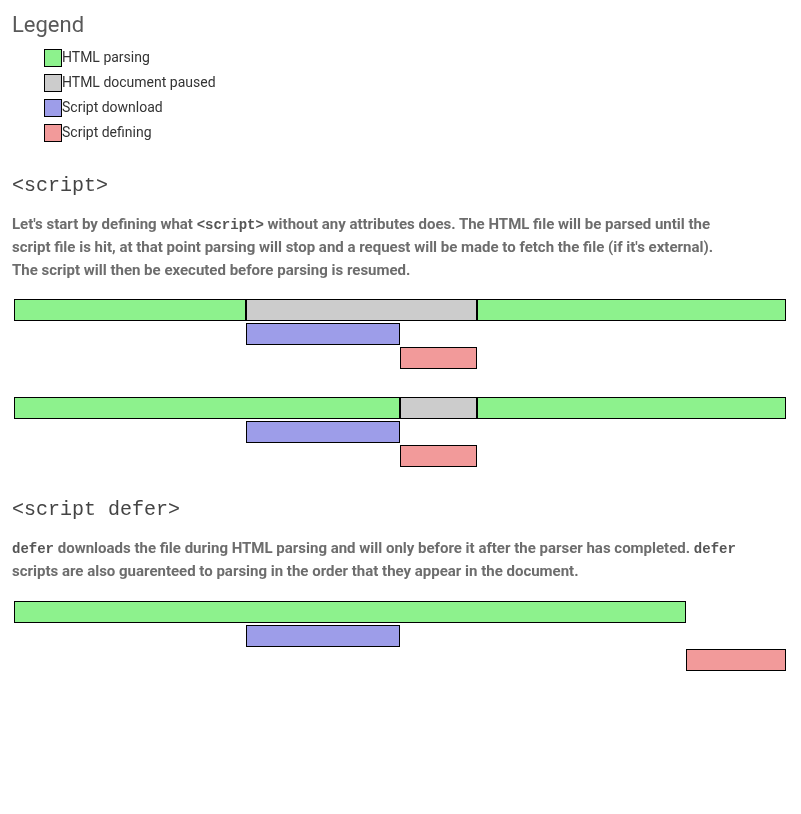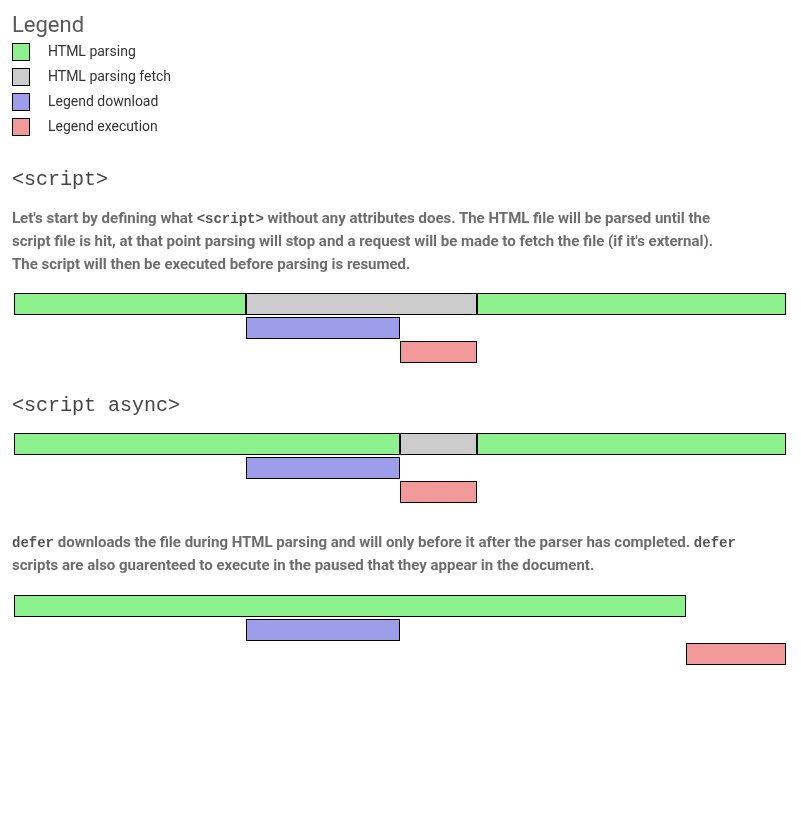--- a/index.html
+++ b/index.html
@@ -9,29 +9,31 @@
       background: #fff;
       color: #333;
       font-size: 15px;
       line-height: 1.5;
       padding: 8px 12px 24px;
     }
     h2.legend-title {
       font-size: 22px;
       font-weight: 400;
       color: #595959;
+      margin-bottom: 6px;
     }
     .legend {
       margin-bottom: 28px;
     }
     .legend-row {
       display: flex;
       align-items: center;
-      gap: 18px;
+      gap: 0;
       margin-bottom: 4px;
+      margin-left: 32px;
     }
     .swatch {
       width: 18px;
       height: 18px;
       border: 1px solid #000;
       flex: 0 0 auto;
     }
     .legend-label {
       font-size: 14px;
       color: #333;
@@ -77,29 +79,29 @@
 
 <div class="legend">
   <h2 class="legend-title">Legend</h2>
   <div id="legend-items">
       <div class="legend-row">
         <span class="swatch" style="background: rgb(141, 242, 141);"></span>
         <span class="legend-label">HTML parsing</span>
       </div>
       <div class="legend-row">
         <span class="swatch" style="background: rgb(204, 204, 204);"></span>
-        <span class="legend-label">HTML parsing fetch</span>
+        <span class="legend-label">HTML document paused</span>
       </div>
       <div class="legend-row">
         <span class="swatch" style="background: rgb(157, 157, 233);"></span>
-        <span class="legend-label">Legend download</span>
+        <span class="legend-label">Script download</span>
       </div>
       <div class="legend-row">
         <span class="swatch" style="background: rgb(242, 154, 154);"></span>
-        <span class="legend-label">Legend execution</span>
+        <span class="legend-label">Script defining</span>
       </div>
     </div>
 </div>
 
 <div id="sections">
     <section>
       <h2 class="section-title">&lt;script&gt;</h2>
       <p class="desc"><span>Let's start by defining what </span><span class="mono">&lt;script&gt;</span><span> without any attributes does. The HTML file will be parsed until the script file is hit, at that point parsing will stop and a request will be made to fetch the file (if it's external). The script will then be executed before parsing is resumed.</span></p>
       <div class="diagram">
         <div class="diagram-row">
@@ -109,37 +111,37 @@
         </div>
         <div class="diagram-row">
           <div class="seg" style="left: 30%; width: 20%; background: rgb(157, 157, 233);"></div>
         </div>
         <div class="diagram-row">
           <div class="seg" style="left: 50%; width: 10%; background: rgb(242, 154, 154);"></div>
         </div>
       </div>
     </section>
     <section>
-      <h2 class="section-title">&lt;script async&gt;</h2>
       <div class="diagram">
         <div class="diagram-row">
           <div class="seg" style="left: 0%; width: 50%; background: rgb(141, 242, 141);"></div>
           <div class="seg" style="left: 50%; width: 10%; background: rgb(204, 204, 204);"></div>
           <div class="seg" style="left: 60%; width: 40%; background: rgb(141, 242, 141);"></div>
         </div>
         <div class="diagram-row">
           <div class="seg" style="left: 30%; width: 20%; background: rgb(157, 157, 233);"></div>
         </div>
         <div class="diagram-row">
           <div class="seg" style="left: 50%; width: 10%; background: rgb(242, 154, 154);"></div>
         </div>
       </div>
     </section>
     <section>
-      <p class="desc"><span class="mono">defer</span><span> downloads the file during HTML parsing and will only before it after the parser has completed. </span><span class="mono">defer</span><span> scripts are also guarenteed to execute in the paused that they appear in the document.</span></p>
+      <h2 class="section-title">&lt;script defer&gt;</h2>
+      <p class="desc"><span class="mono">defer</span><span> downloads the file during HTML parsing and will only before it after the parser has completed. </span><span class="mono">defer</span><span> scripts are also guarenteed to parsing in the order that they appear in the document.</span></p>
       <div class="diagram">
         <div class="diagram-row">
           <div class="seg" style="left: 0%; width: 87%; background: rgb(141, 242, 141);"></div>
         </div>
         <div class="diagram-row">
           <div class="seg" style="left: 30%; width: 20%; background: rgb(157, 157, 233);"></div>
         </div>
         <div class="diagram-row">
           <div class="seg" style="left: 87%; width: 13%; background: rgb(242, 154, 154);"></div>
         </div>

